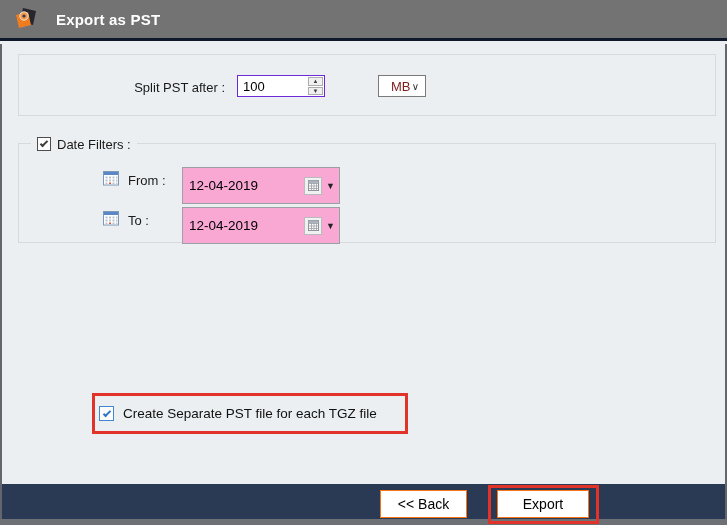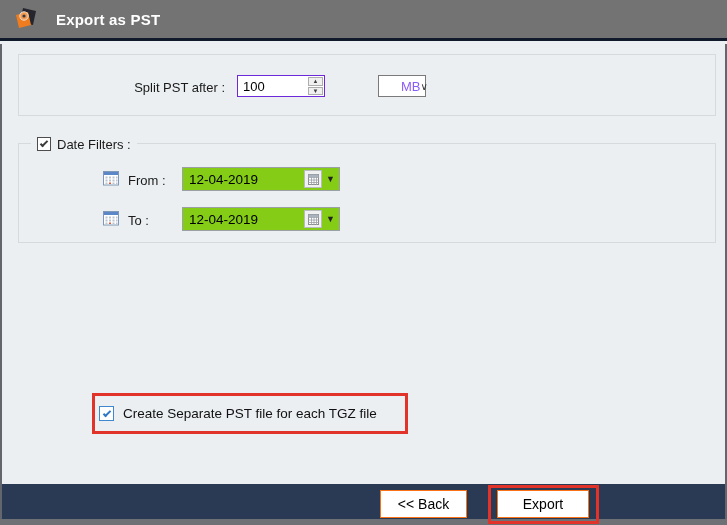--- a/index.html
+++ b/index.html
@@ -68,28 +68,28 @@
   .spin-btn {
     flex: 1; background: #f0f0f0; border: 1px solid #adadad;
     display: flex; align-items: center; justify-content: center;
     font-size: 6px; color: #404040; line-height: 1; cursor: default;
   }
   .unitbox {
     position: absolute; left: 359px; top: 20px; width: 48px; height: 22px;
     background: #ffffff; border: 1px solid #7a7a7a;
     display: flex; align-items: center;
   }
-  .unitbox .unit-text { font-size: 13px; padding-left: 22px; color: #8b5cf6; }
+  .unitbox .unit-text { font-size: 13px; padding-left: 12px; color: #7f1d1d; }
   .unitbox .chevron { margin-left: auto; padding-right: 6px; font-size: 10px; color: #333; }
 
   
   .cal-icon { position: absolute; width: 16px; height: 16px; }
   .date-label { position: absolute; font-size: 13px; color: #1a1a1a; }
   .datefield {
-    position: absolute; width: 158px; height: 24px; background: #84cc16;
+    position: absolute; width: 158px; height: 37px; background: #f9a8d4;
     border: 1px solid #9aa0a6; display: flex; align-items: center;
   }
   .datefield input {
     flex: 1; min-width: 0; border: none; outline: none; background: transparent;
     font-family: "Liberation Sans", sans-serif; font-size: 13.5px; padding-left: 6px; color: #000;
   }
   .cal-btn {
     width: 18px; height: 18px; background: #f1f1f1; border: 1px solid #b9bcbf;
     display: flex; align-items: center; justify-content: center; flex: 0 0 auto;
   }

